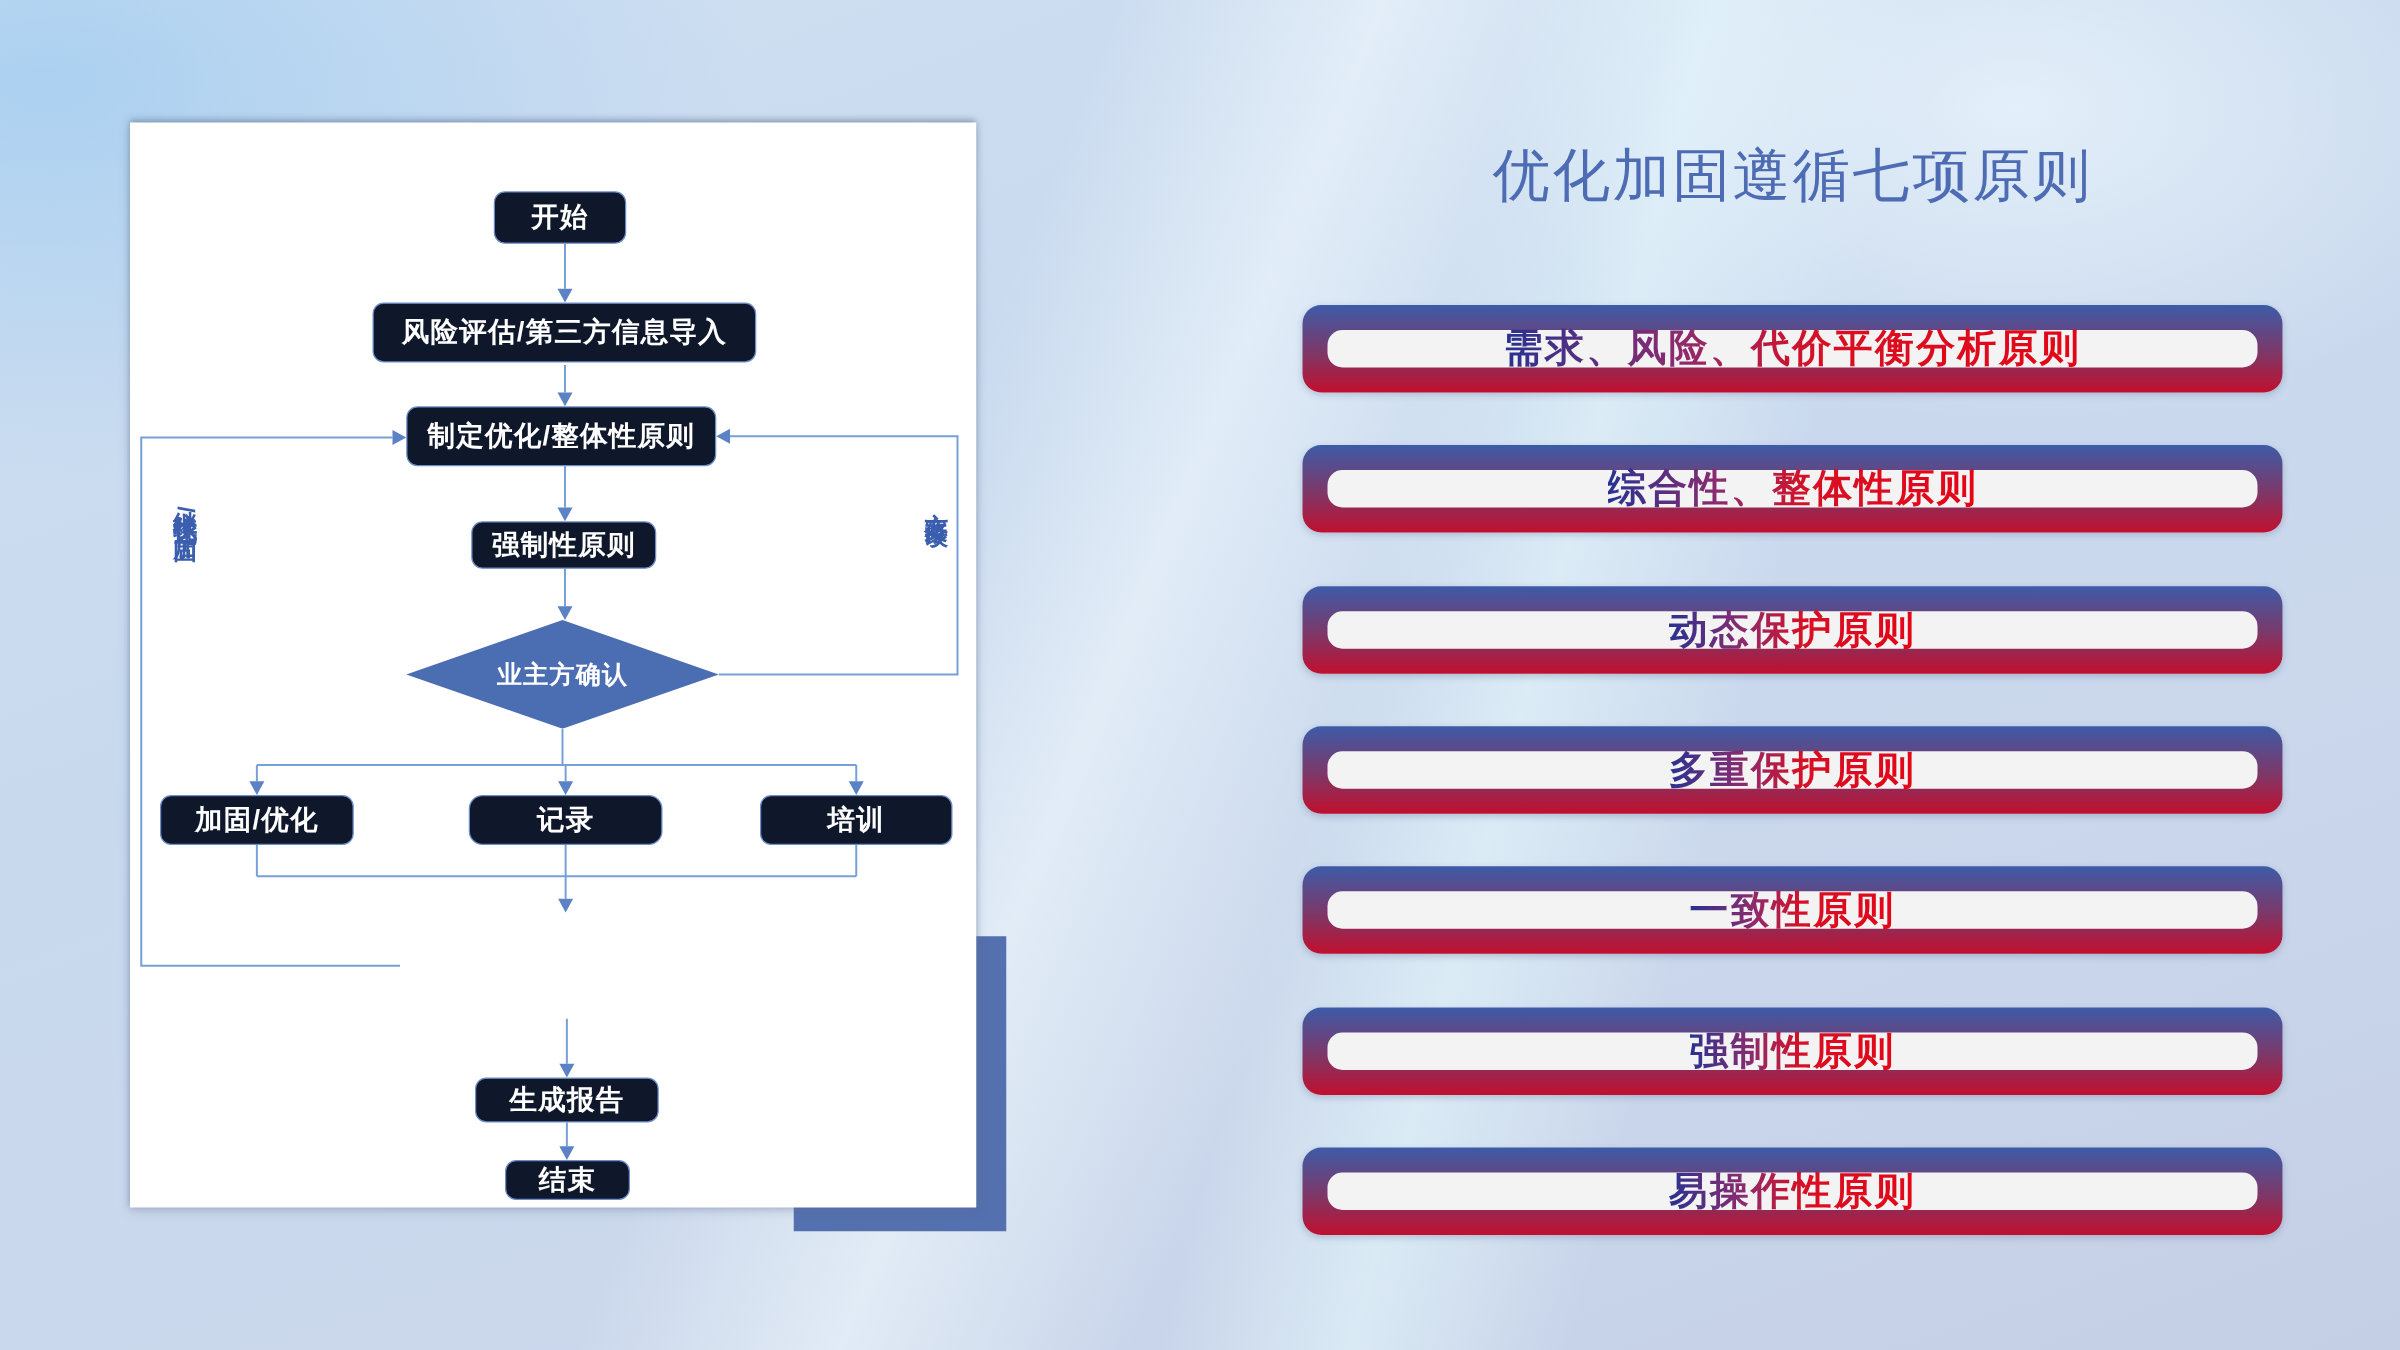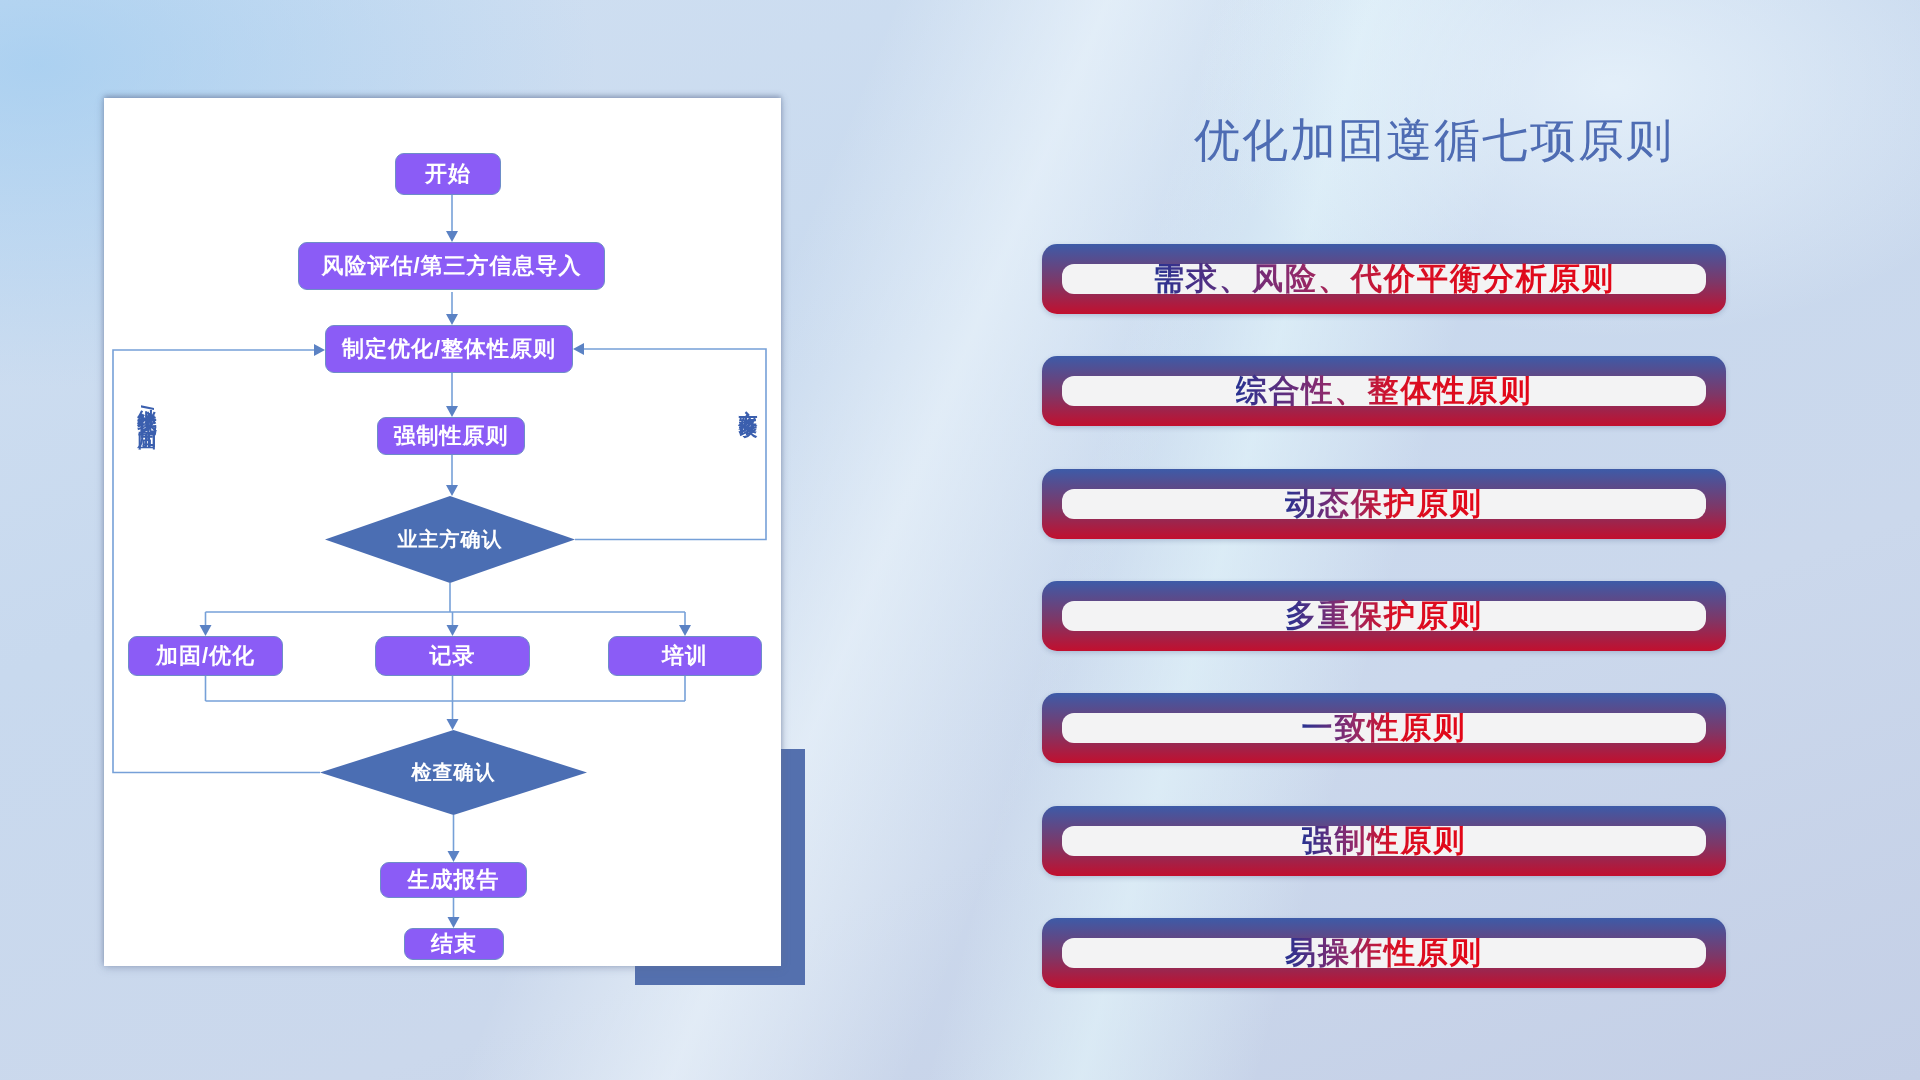--- a/index.html
+++ b/index.html
@@ -22,21 +22,21 @@
   }
   .flow-card {
     position:absolute; left:104px; top:98px; width:677px; height:868px;
     background:#ffffff; z-index:2;
     box-shadow:0 -2px 5px rgba(95,112,148,0.55), 0 2px 8px rgba(95,112,148,0.35);
   }
   .flow-card svg { position:absolute; left:0; top:0; }
 
   .fnode {
     position:absolute; display:flex; align-items:center; justify-content:center;
-    background:#8b5cf6; color:#ffffff; font-weight:bold; font-size:22px;
+    background:#0f172a; color:#ffffff; font-weight:bold; font-size:22px;
     border-radius:9px; border:1px solid #6d8dc8; white-space:nowrap; z-index:3;
     letter-spacing:1px;
   }
   .fdiamond {
     position:absolute; display:flex; align-items:center; justify-content:center;
     background:#4b6eb3; color:#ffffff; font-weight:bold; font-size:20px;
     clip-path:polygon(50% 0, 100% 50%, 50% 100%, 0 50%); z-index:3; letter-spacing:1px;
   }
   .n-start  { left:291px; top:55px;  width:106px; height:42px; }
   .n-risk   { left:194px; top:144px; width:307px; height:48px; }
@@ -58,21 +58,21 @@
   .loop-left  { left:30px;  top:295px; }
   .loop-right { left:631px; top:297px; }
 
   
   .panel-title {
     position:absolute; left:1042px; top:110px; width:784px; height:62px;
     display:flex; align-items:center; justify-content:center;
     font-size:46px; font-weight:normal; color:#4e6cb3; letter-spacing:2px;
   }
   .principle {
-    position:absolute; left:1042px; width:684px; height:70px;
+    position:absolute; left:1042px; width:784px; height:70px;
     border-radius:15px; padding:20px;
     background:linear-gradient(180deg, #3d5ba8 0%, #7e3767 55%, #c20f2e 100%);
     box-shadow:0 2px 5px rgba(90,110,150,0.30);
   }
   .p1 { top:244px; } .p2 { top:356px; } .p3 { top:469px; }
   .p4 { top:581px; } .p5 { top:693px; } .p6 { top:806px; } .p7 { top:918px; }
   .principle-inner {
     width:100%; height:100%; border-radius:12px; background:#f3f3f4;
     display:flex; align-items:center; justify-content:center;
   }
@@ -127,21 +127,20 @@
   </svg>
 
   <div class="fnode n-start">开始</div>
   <div class="fnode n-risk">风险评估/第三方信息导入</div>
   <div class="fnode n-plan">制定优化/整体性原则</div>
   <div class="fnode n-submit">强制性原则</div>
   <div class="fdiamond d-owner">业主方确认</div>
   <div class="fnode n-harden">加固/优化</div>
   <div class="fnode n-record">记录</div>
   <div class="fnode n-train">培训</div>
-  <div class="fdiamond d-check">检查确认</div>
   <div class="fnode n-report">生成报告</div>
   <div class="fnode n-end">结束</div>
 
   <div class="loop-label loop-left">继续优化/加固</div>
   <div class="loop-label loop-right">方案修改</div>
 </div>
 
 <div class="panel-title">优化加固遵循七项原则</div>
 
 <div class="principle p1">

